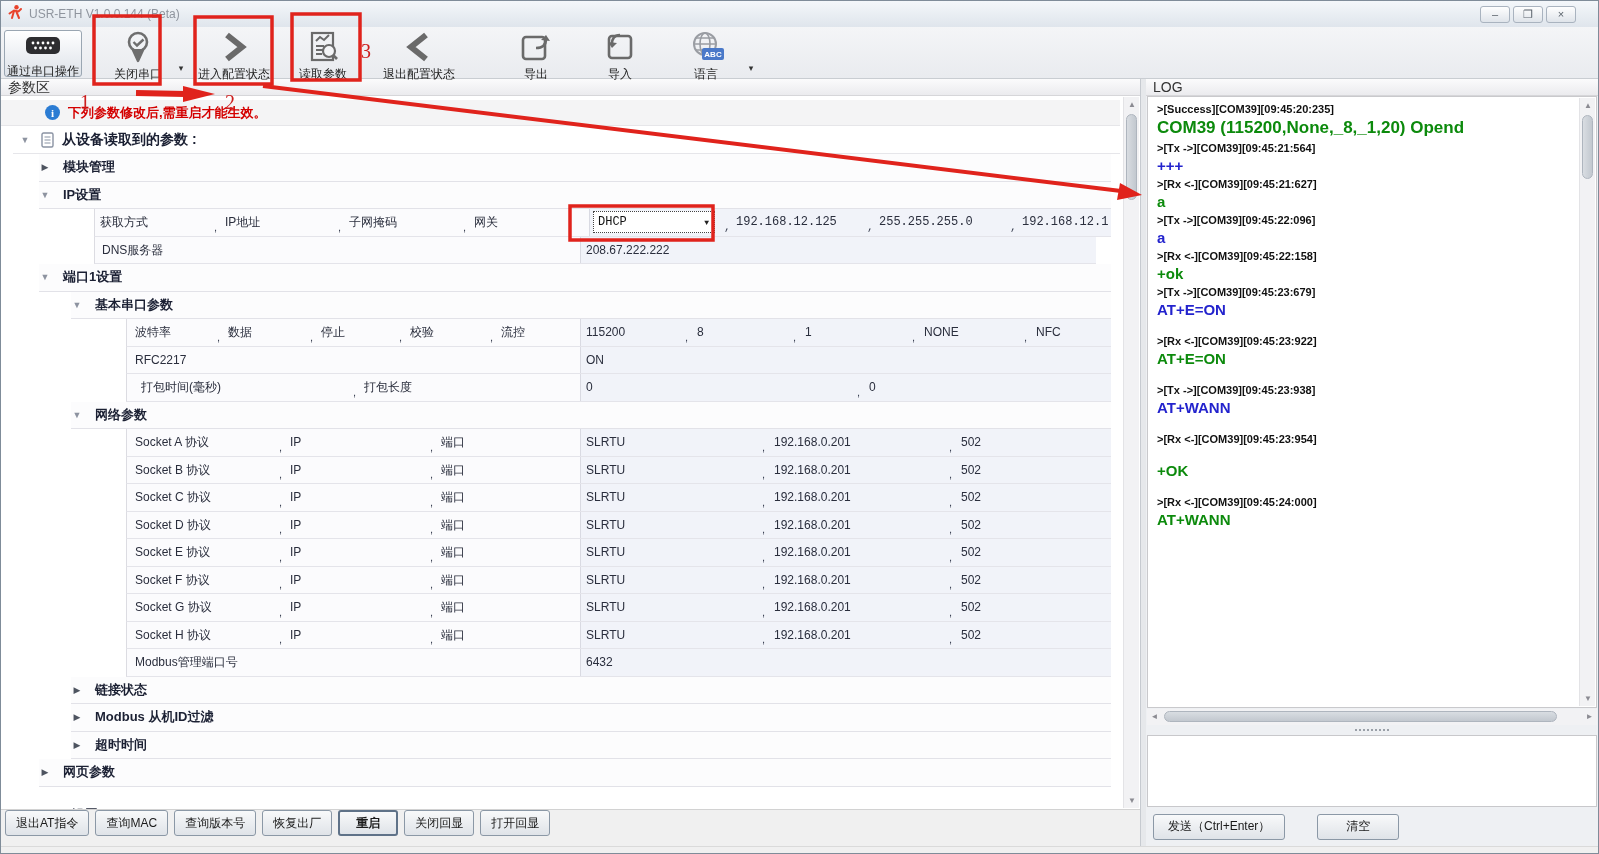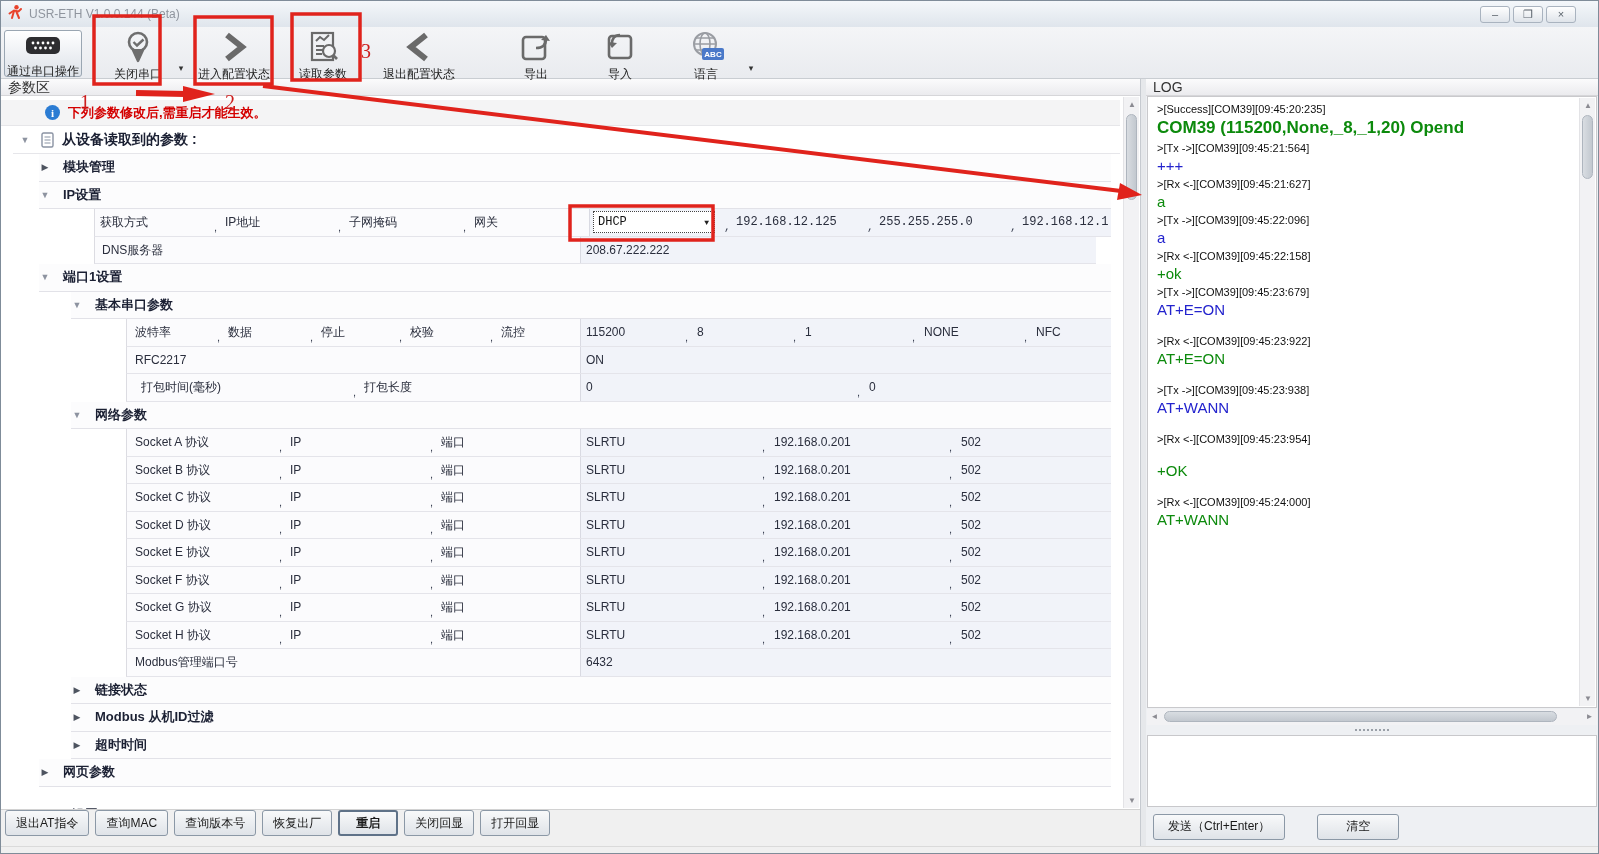--- a/index.html
+++ b/index.html
@@ -60,21 +60,21 @@
             border:1px solid #aeb5be;}
   .param-buttons{height:37px;background:#f0f0f0;border-top:1px solid #d2d2d2;display:flex;align-items:flex-start;
                  padding-left:4px;gap:6px;flex:none;}
   .pbtn{height:26px;padding:0 10px;font-size:12px;color:#1a1a1a;background:linear-gradient(#f8f9fa,#dfe3e8);
         border:1px solid #8b98a6;border-radius:3px;display:flex;align-items:center;}
   .pbtn.em{font-weight:bold;border:2px solid #5f7288;padding:0 16px;}
   
   .log-panel{flex:1;display:flex;flex-direction:column;background:#eef0f3;}
   .log-body{height:612px;background:#fff;border:1px solid #c9c9cc;margin:0 1px;position:relative;overflow:hidden;
             padding:2px 22px 0 9px;flex:none;}
-  .log-line{white-space:nowrap;overflow:hidden;}
+  .log-line{white-space:nowrap;overflow:hidden;font-weight:bold;}
   .log-line.meta{font-size:11px;color:#101010;margin:4px 0 3px;}
   .log-line.tx{font-size:15px;color:#2323cd;margin:1px 0 2px;}
   .log-line.rx{font-size:15px;color:#0c8a0c;margin:1px 0 2px;}
   .log-line.open{font-size:17px;font-weight:bold;color:#0c8a0c;margin:2px 0 3px;}
   .log-line.g{margin-bottom:17px;}
   .log-hscroll{height:16px;margin:1px 1px 0;position:relative;background:#f2f2f4;}
   .hs-arrow{position:absolute;top:0;width:15px;height:16px;color:#8b8b92;font-size:8px;text-align:center;line-height:16px;}
   .hs-thumb{position:absolute;top:2px;height:11px;border-radius:6px;background:linear-gradient(#d9dde2,#c2c8cf);
             border:1px solid #aeb5be;}
   .log-splitter{height:10px;display:flex;align-items:center;justify-content:center;}

